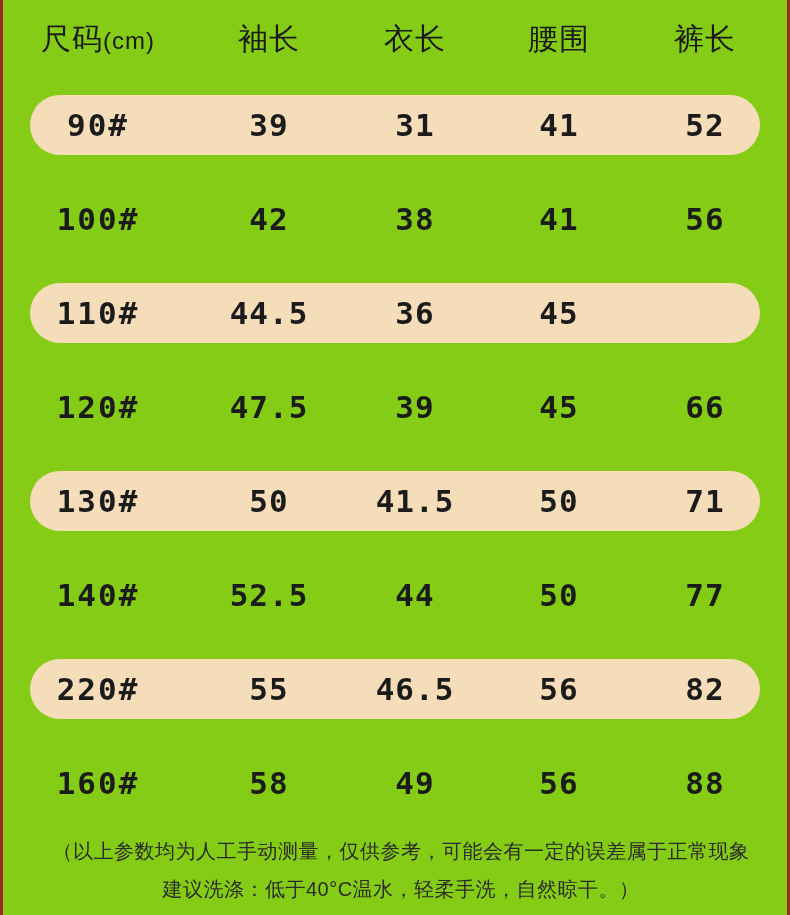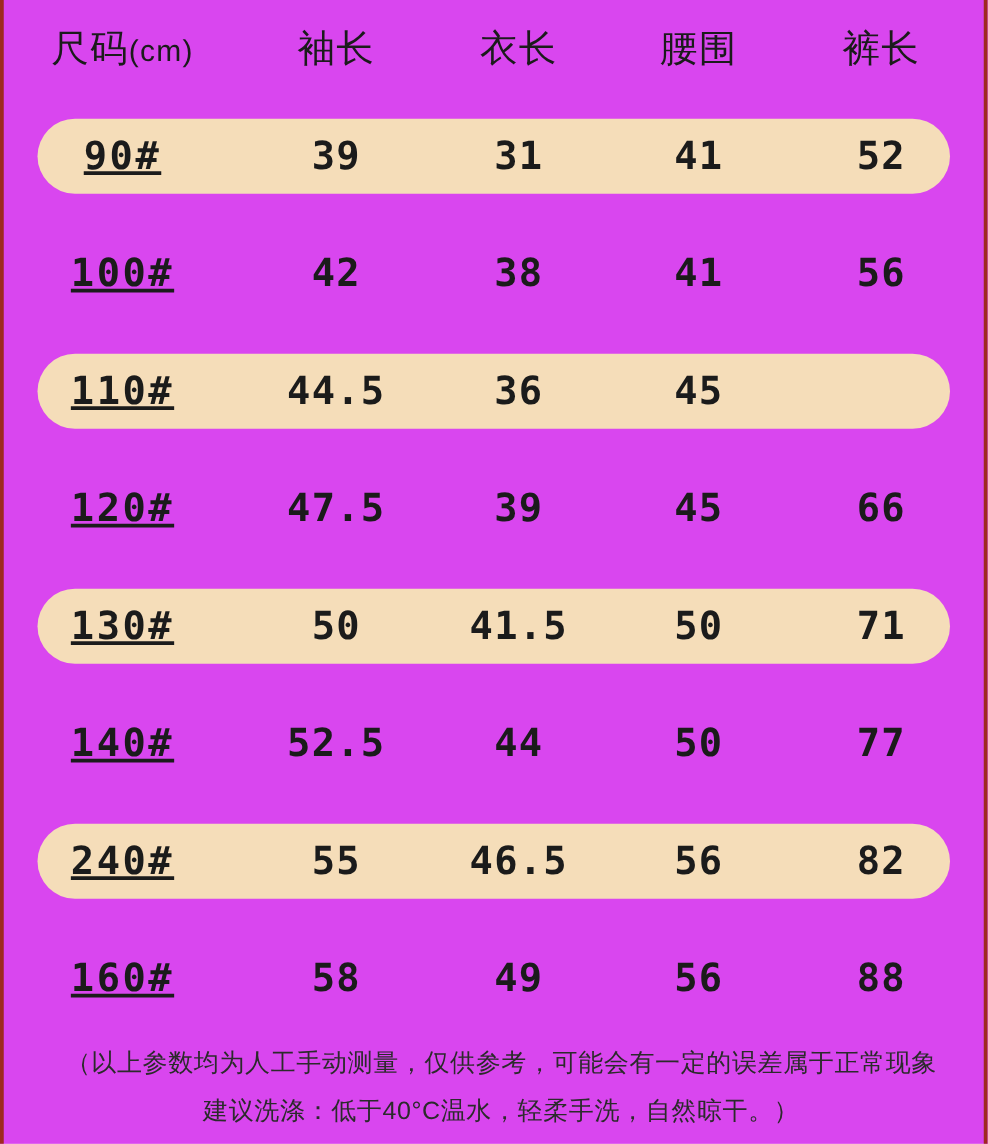--- a/index.html
+++ b/index.html
@@ -26,21 +26,21 @@
   }
   .edge-rule.left  { left: 0; }
   .edge-rule.right { right: 0; }
 
   .sheet {
     position: absolute;
     left: 0;
     top: 0;
     width: 790px;
     height: 915px;
-    background: #d946ef;
+    background: #84cc16;
   }
 
   
   .size-table {
     position: absolute;
     left: 0;
     top: 0;
     width: 790px;
   }
 
@@ -92,21 +92,20 @@
   }
 
   .row.data .cell {
     font-family: "DejaVu Sans Mono", "Liberation Mono", monospace;
     font-size: 31px;
     font-weight: 700;
     letter-spacing: 1px;
   }
   .row.data .cell.c0 {
     letter-spacing: 2px;
-    text-decoration: underline;
   }
 
   
   .footnote {
     position: absolute;
     left: 0;
     top: 832px;
     width: 790px;
     text-align: center;
     color: #2b2b2b;
@@ -178,21 +177,21 @@
 
     <div class="row data">
       <div class="cell c0">140#</div>
       <div class="cell c1">52.5</div>
       <div class="cell c2">44</div>
       <div class="cell c3">50</div>
       <div class="cell c4">77</div>
     </div>
 
     <div class="row data striped">
-      <div class="cell c0">240#</div>
+      <div class="cell c0">220#</div>
       <div class="cell c1">55</div>
       <div class="cell c2">46.5</div>
       <div class="cell c3">56</div>
       <div class="cell c4">82</div>
     </div>
 
     <div class="row data">
       <div class="cell c0">160#</div>
       <div class="cell c1">58</div>
       <div class="cell c2">49</div>

